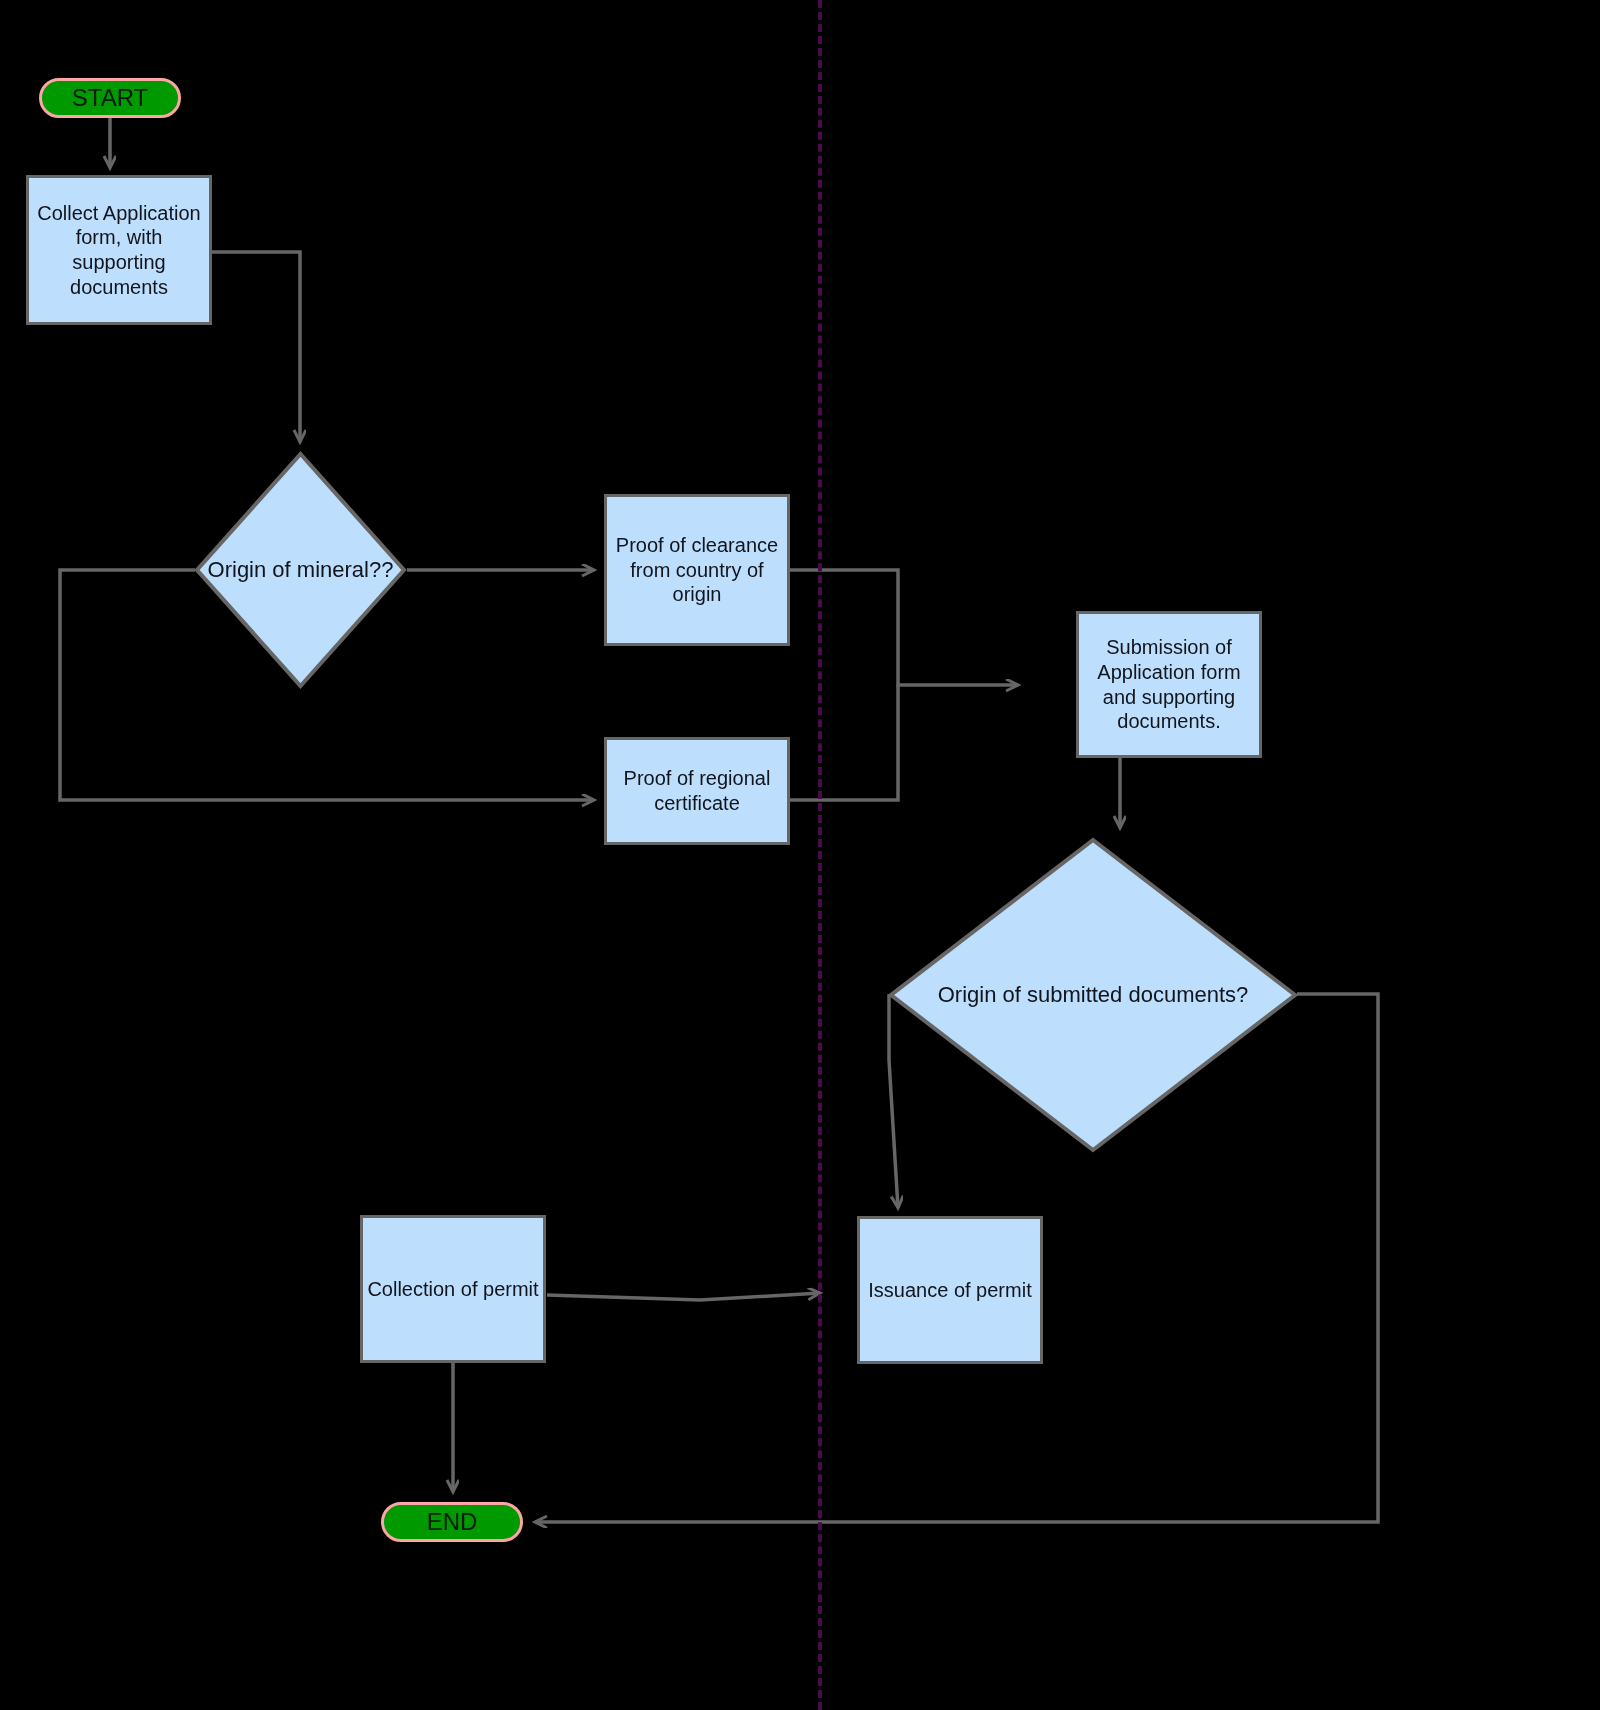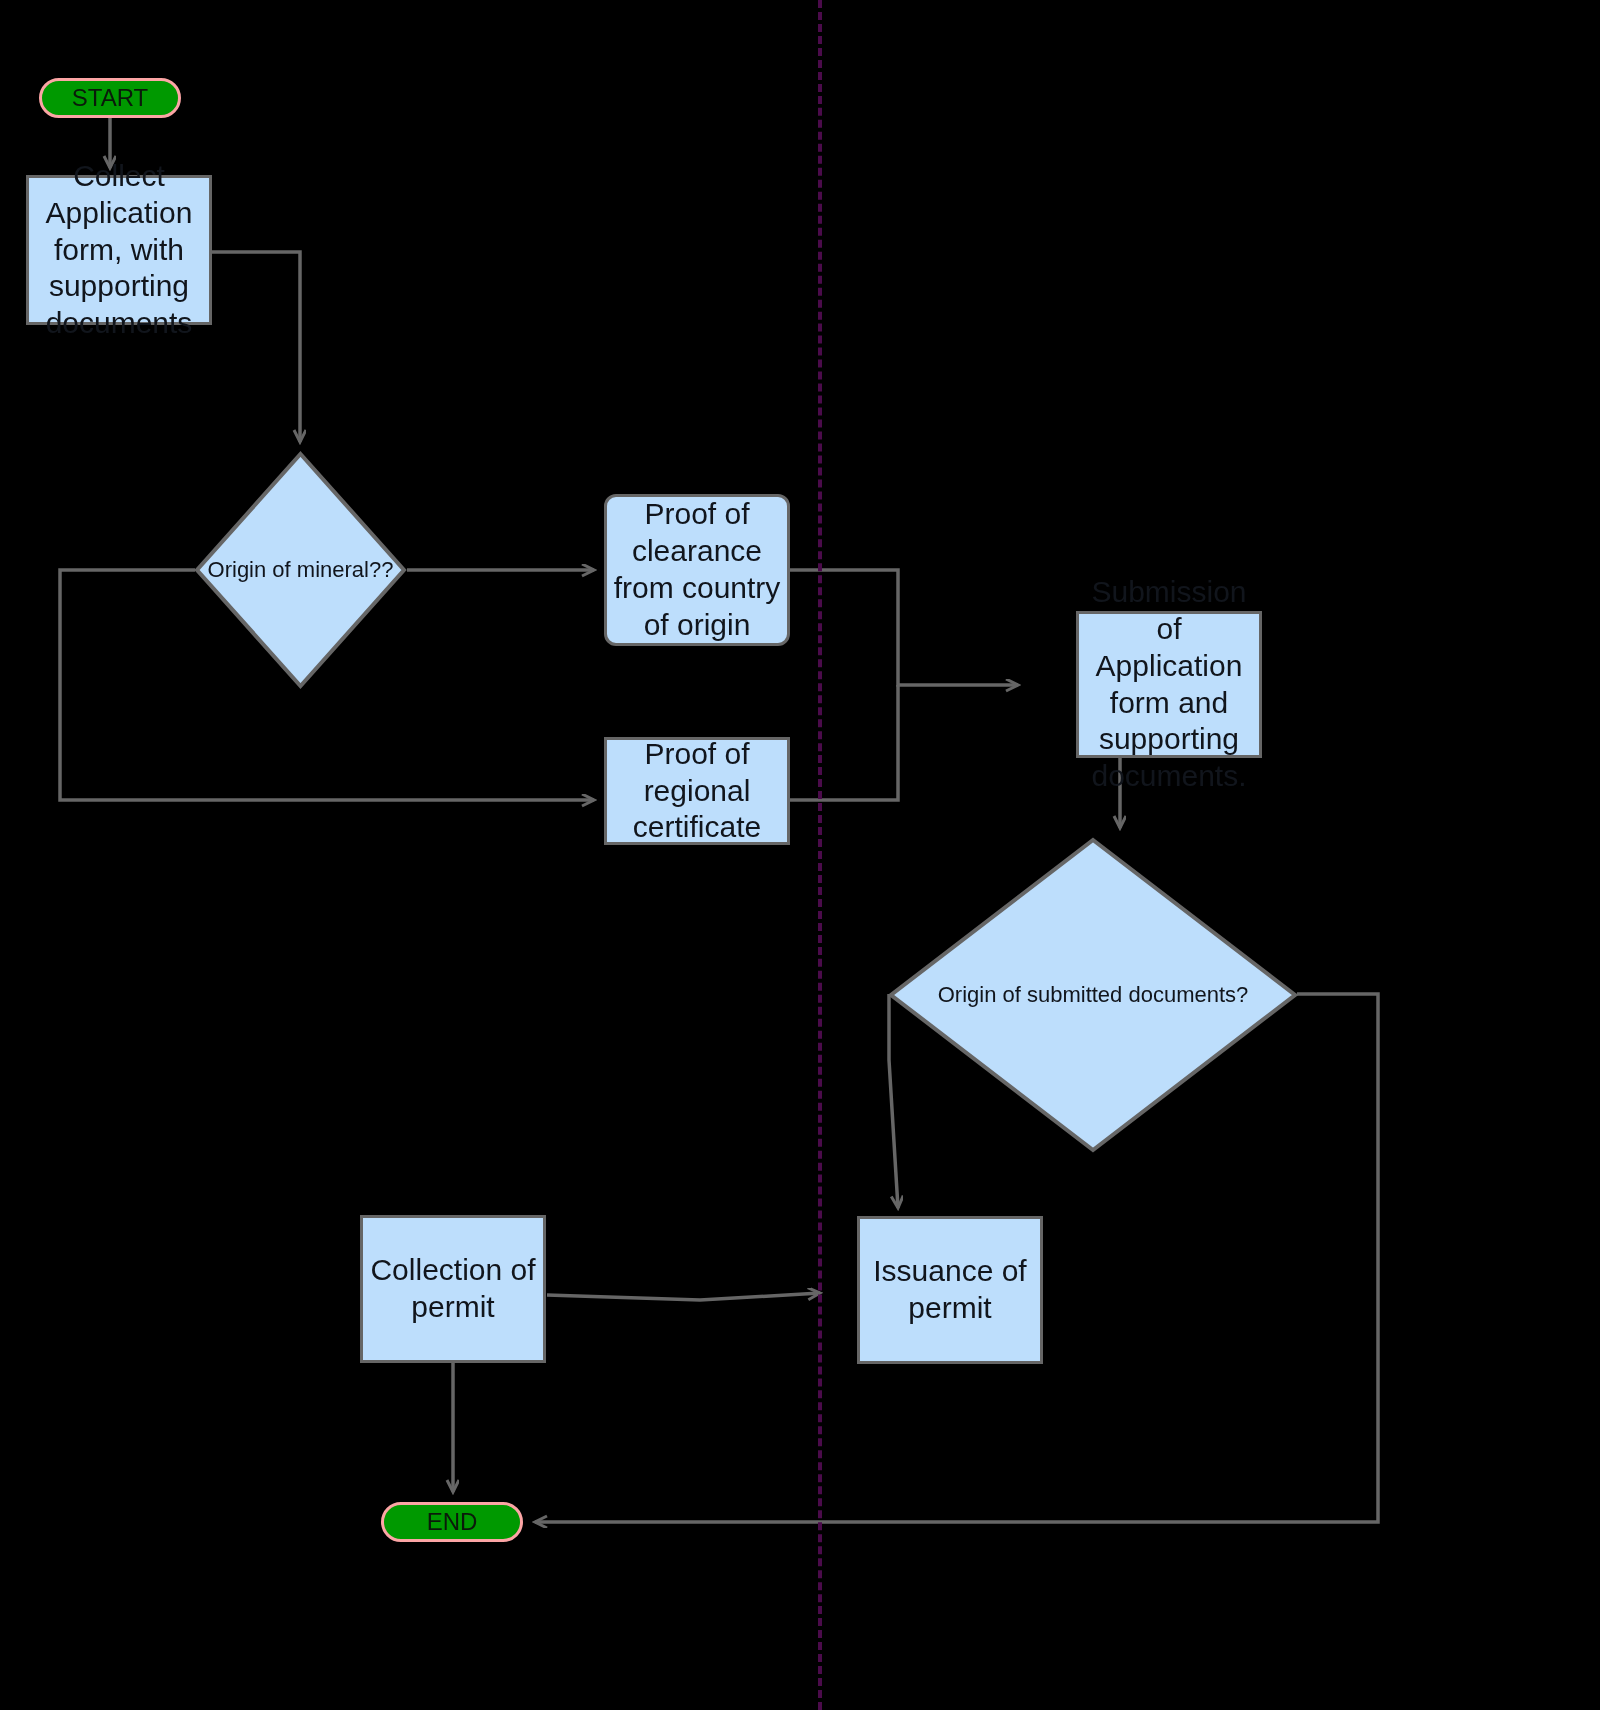--- a/index.html
+++ b/index.html
@@ -28,21 +28,21 @@
     box-sizing: border-box;
     display: flex;
     align-items: center;
     justify-content: center;
     text-align: center;
   }
   .process {
     background: #BDDEFC;
     border: 3px solid #666666;
     color: #11151C;
-    font-size: 30px;
+    font-size: 20px;
     line-height: 1.23;
     padding: 4px;
   }
   .terminator {
     background: #009900;
     border: 3px solid #fca5a5;
     border-radius: 100px;
     color: #0A1A0A;
     font-size: 24px;
   }
@@ -122,21 +122,21 @@
     <span>Collect Application form, with supporting documents</span>
   </div>
 
   <div class="decision-wrap" style="left:194px; top:451px; width:213px; height:238px;">
     <svg class="decision-shape" viewBox="0 0 213 238" preserveAspectRatio="none">
       <polygon points="106.5,3 210,119 106.5,235 3,119" fill="#BDDEFC" stroke="#666666" stroke-width="4"></polygon>
     </svg>
     <span class="decision-label">Origin of mineral??</span>
   </div>
 
-  <div class="node process" style="left:604px; top:494px; width:186px; height:152px;border-radius:12px;">
+  <div class="node process" style="left:604px; top:494px; width:186px; height:152px;">
     <span>Proof of clearance from country of origin</span>
   </div>
 
   <div class="node process" style="left:604px; top:737px; width:186px; height:108px;">
     <span>Proof of regional certificate</span>
   </div>
 
   <div class="node process" style="left:1028px; top:611px; width:186px; height:147px;margin-left:48px;">
     <span>Submission of Application form and supporting documents.</span>
   </div>

